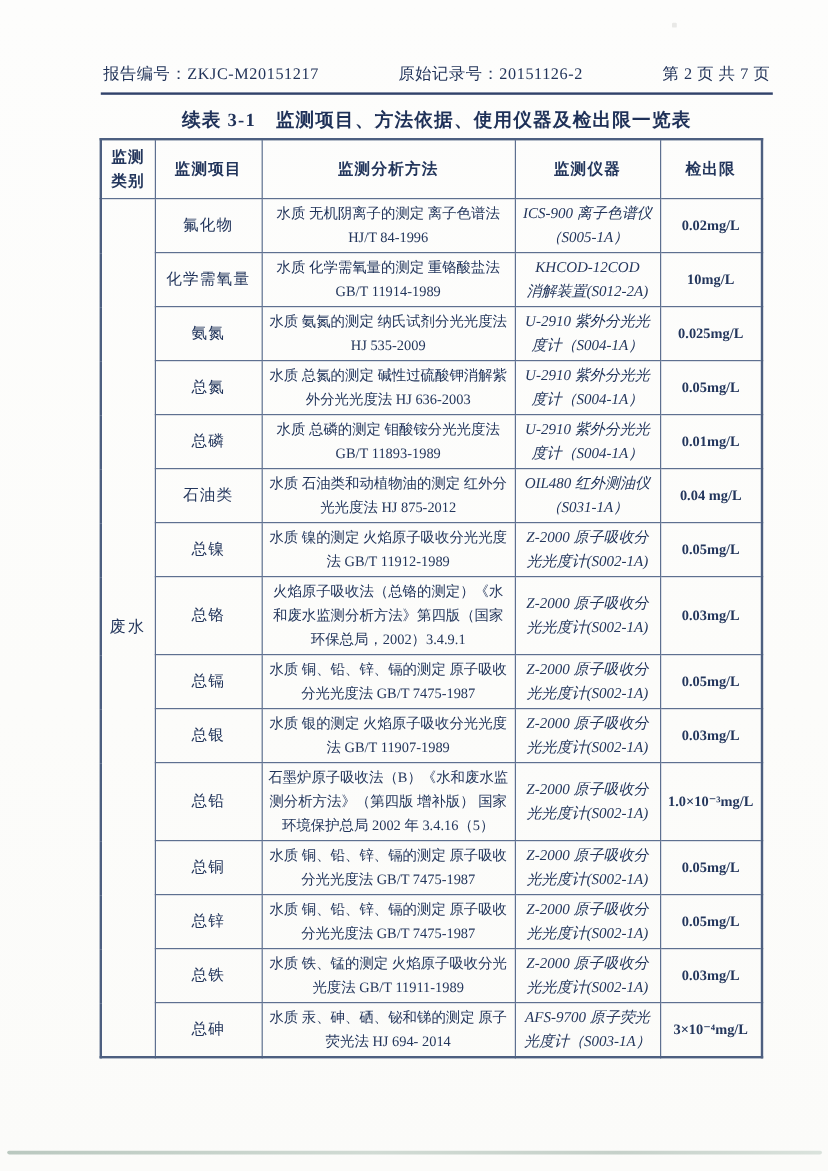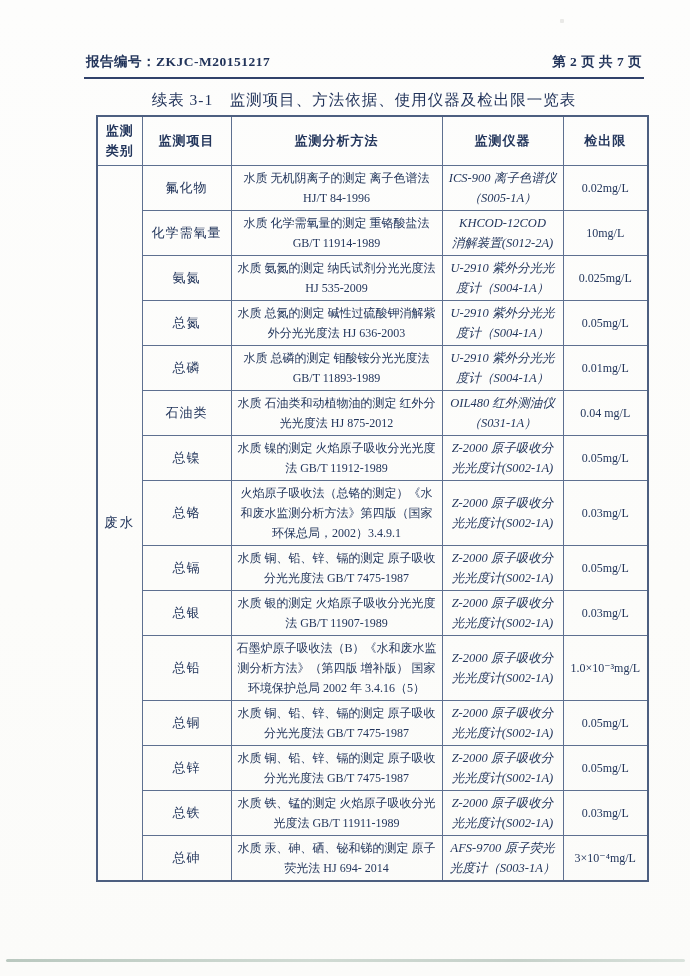--- a/index.html
+++ b/index.html
@@ -12,68 +12,69 @@
   }
   .page{
     position:absolute;left:0;top:0;width:690px;height:976px;
     background:linear-gradient(180deg,#fdfdfc 0%,#fcfcfa 60%,#fbfbf9 100%);
     color:#23365c;
   }
   
   .page-header{
     position:absolute;left:86px;top:53px;width:556px;
     display:flex;justify-content:space-between;align-items:baseline;
-    font-size:13.5px;letter-spacing:.5px;color:#22345a;font-weight:bold;
+    font-size:13.5px;letter-spacing:.5px;color:#22345a;
   }
   .header-rule{
     position:absolute;left:84px;top:77px;width:560px;height:2px;
     background:#31426a;
   }
   .page-title{
     position:absolute;left:84px;top:90px;width:560px;
-    text-align:center;font-size:15.5px;font-weight:normal;
+    text-align:center;font-size:15.5px;font-weight:bold;
     letter-spacing:1px;color:#1f3158;margin:0;
   }
   
   table.monitor{
-    position:absolute;left:96px;top:115px;width:551px;
+    position:absolute;left:83px;top:115px;width:551px;
     border-collapse:collapse;table-layout:fixed;
     color:#23365c;
   }
   table.monitor th,table.monitor td{
     border:1px solid #5e7090;
     text-align:center;vertical-align:middle;
     padding:2px 4px;line-height:20px;
     overflow:hidden;
   }
   table.monitor{border:2px solid #4d5f80;}
   th.hcell{font-size:13px;font-weight:bold;height:44px;letter-spacing:1px;}
   td.cat{font-size:13.5px;letter-spacing:2px;margin-left:44px;}
   td.item-cell{font-size:13px;letter-spacing:1px;margin-left:44px;}
   td.method-cell{font-size:12px;}
   td.instrument-cell{font-size:12.5px;white-space:pre-line;font-style:italic;}
-  td.limit-cell{font-size:12px;white-space:nowrap;padding:2px 1px;}
+  td.limit-cell{font-size:12px;white-space:nowrap;padding:2px 1px;font-weight:bold;}
   
   .scan-edge-line{
     position:absolute;left:6px;top:959px;width:679px;height:3px;
     background:linear-gradient(90deg,#aebfb5 0%,#c9d5cd 45%,#bcc9c1 75%,#d4ded7 100%);
     border-radius:2px;opacity:.85;
   }
   .scan-speck{
     position:absolute;left:560px;top:19px;width:4px;height:4px;
     background:#e9e9e7;border-radius:1px;
   }
 </style>
 </head>
 <body>
 
 <div class="page">
 
   <div class="page-header">
     <span>报告编号：ZKJC-M20151217</span>
+    <span>原始记录号：20151126-2</span>
     <span>第 2 页 共 7 页</span>
   </div>
   <div class="header-rule"></div>
 
   <h1 class="page-title">续表 3-1　监测项目、方法依据、使用仪器及检出限一览表</h1>
 
   <table class="monitor">
     <colgroup>
       <col style="width:45px">
         <col style="width:89px">

